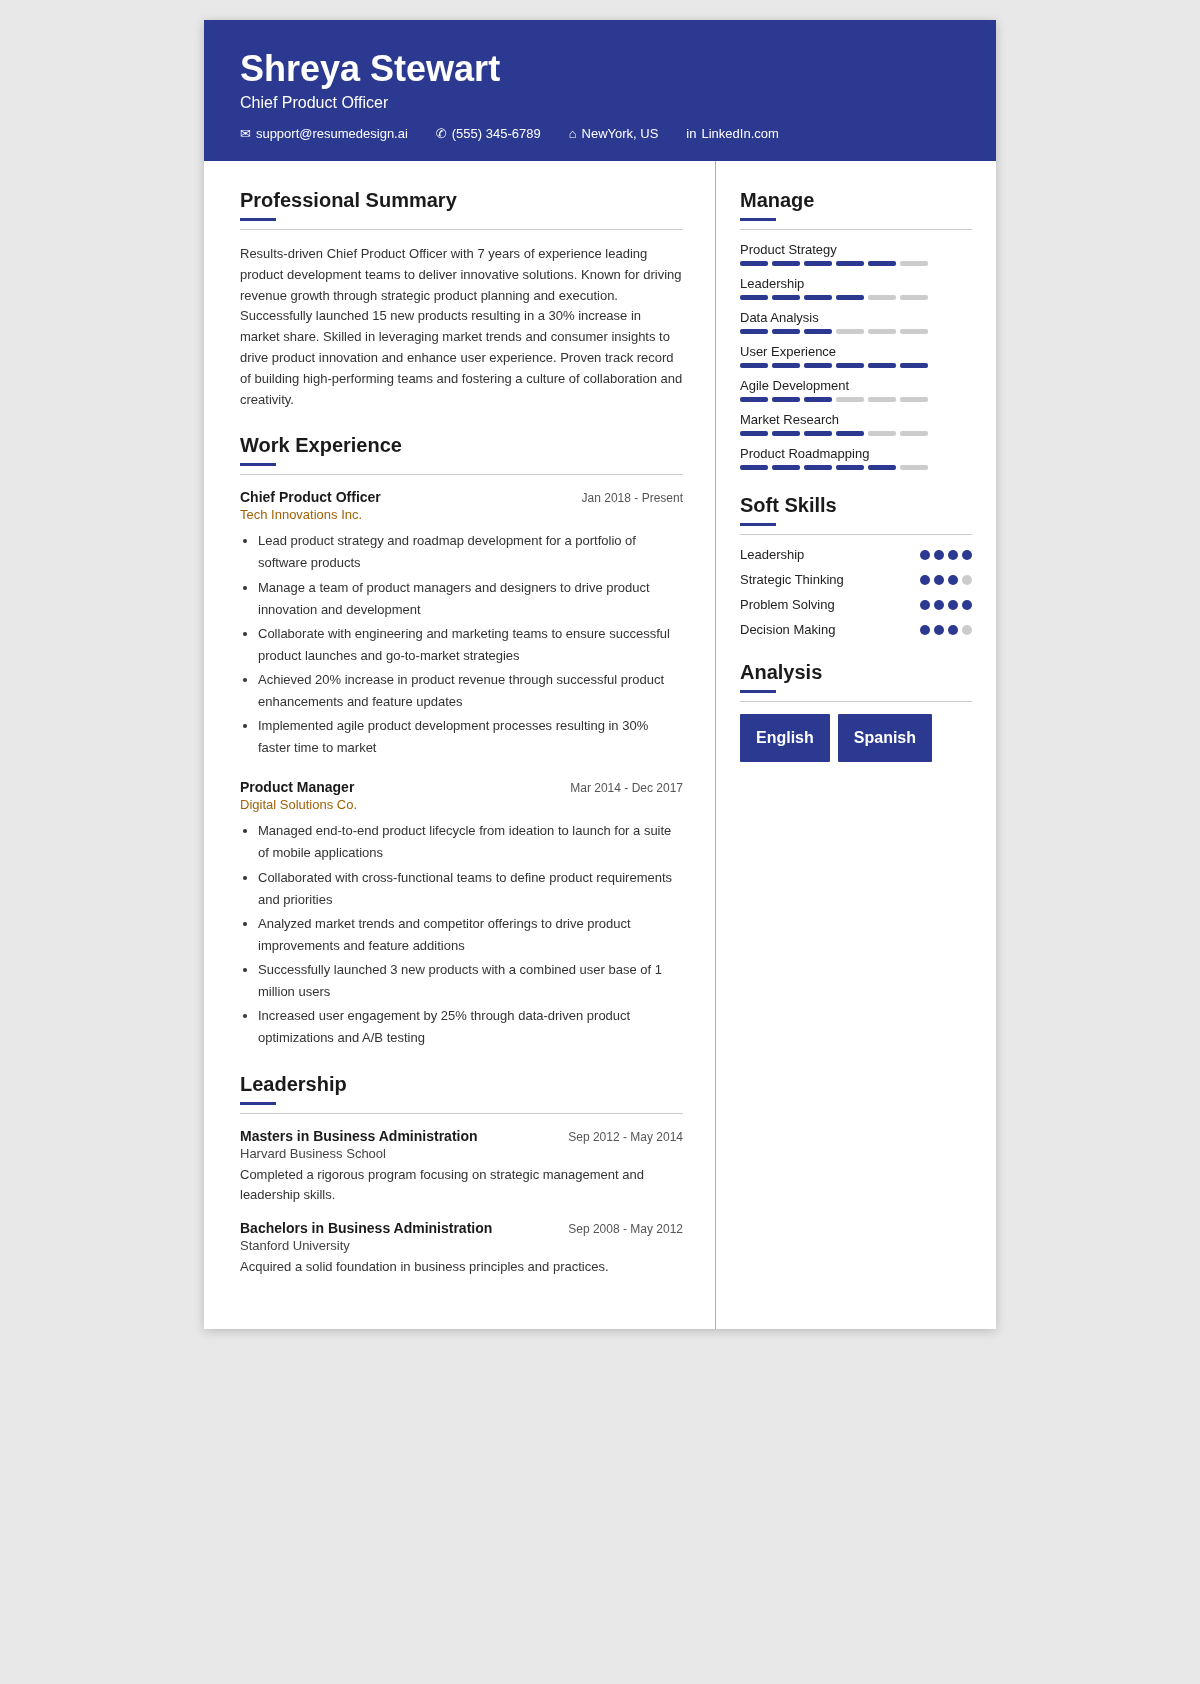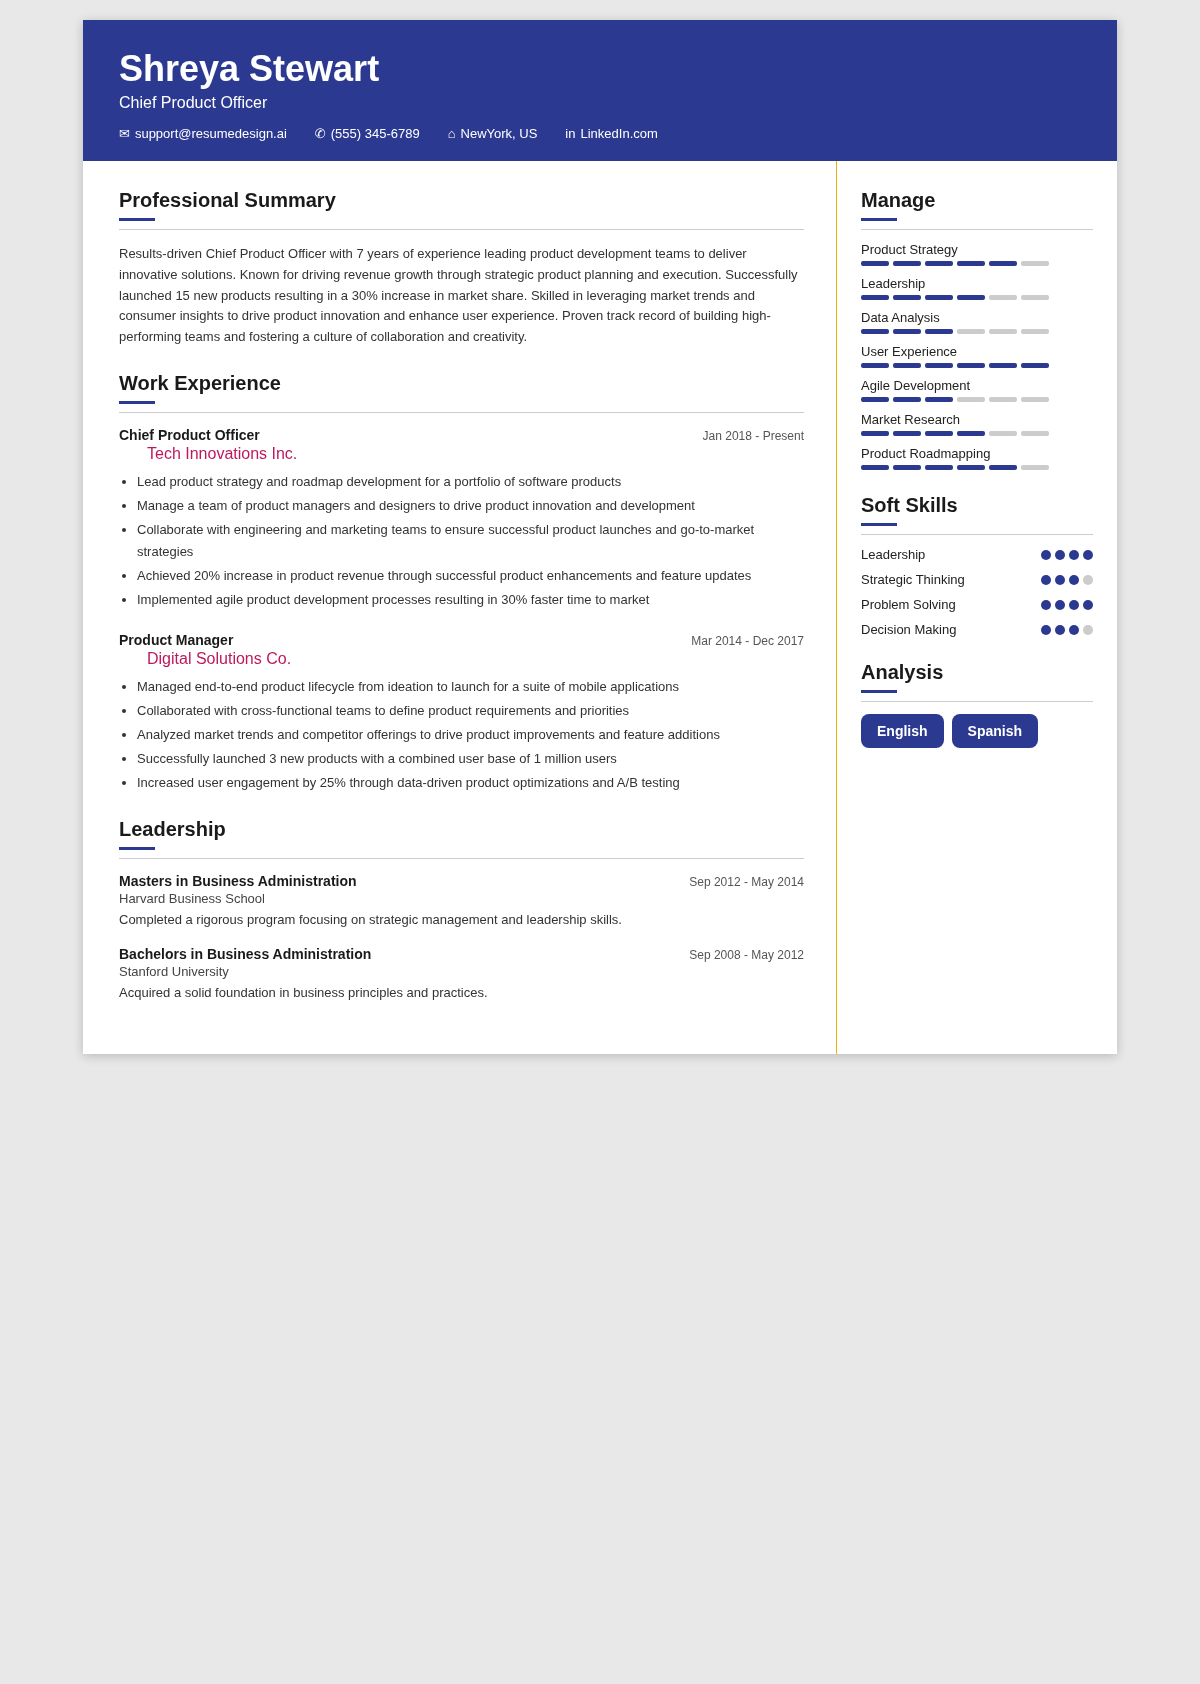--- a/index.html
+++ b/index.html
@@ -6,21 +6,21 @@
     body {
       font-family: Arial, sans-serif;
       background: #e8e8e8;
       display: flex;
       justify-content: center;
       align-items: flex-start;
       min-height: 100vh;
       padding: 20px;
     }
     .resume {
-      width: 1034px;
+      width: 792px;
       background: #fff;
       box-shadow: 0 2px 10px rgba(0,0,0,0.2);
     }
     
     .header {
       background: #2b3990;
       color: #fff;
       padding: 28px 36px 20px 36px;
     }
     .header-name {
@@ -109,24 +109,23 @@
     .job-title {
       font-size: 14px;
       font-weight: bold;
       color: #1a1a1a;
     }
     .job-dates {
       font-size: 12px;
       color: #555;
     }
     .job-company {
-      font-size: 16px;
-      color: #be185d;
+      font-size: 13px;
+      color: #a16207;
       margin-bottom: 8px;
-      margin-left: 28px;
     }
     .job-bullets {
       padding-left: 18px;
       font-size: 13px;
       color: #333;
       line-height: 1.7;
     }
     .job-bullets li {
       margin-bottom: 2px;
     }
@@ -226,23 +225,23 @@
     }
     .lang-tags {
       display: flex;
       gap: 8px;
       flex-wrap: wrap;
       margin-top: 8px;
     }
     .lang-tag {
       background: #2b3990;
       color: #fff;
-      padding: 9px 16px;
-      border-radius: 8px;
-      font-size: 14px;
+      padding: 15px 16px;
+      border-radius: 1px;
+      font-size: 16px;
       font-weight: bold;
     }
     .right-section-hr {
       border: none;
       border-top: 1px solid #ccc;
       margin-bottom: 12px;
     }
   </style>
 </head>
 <body>

